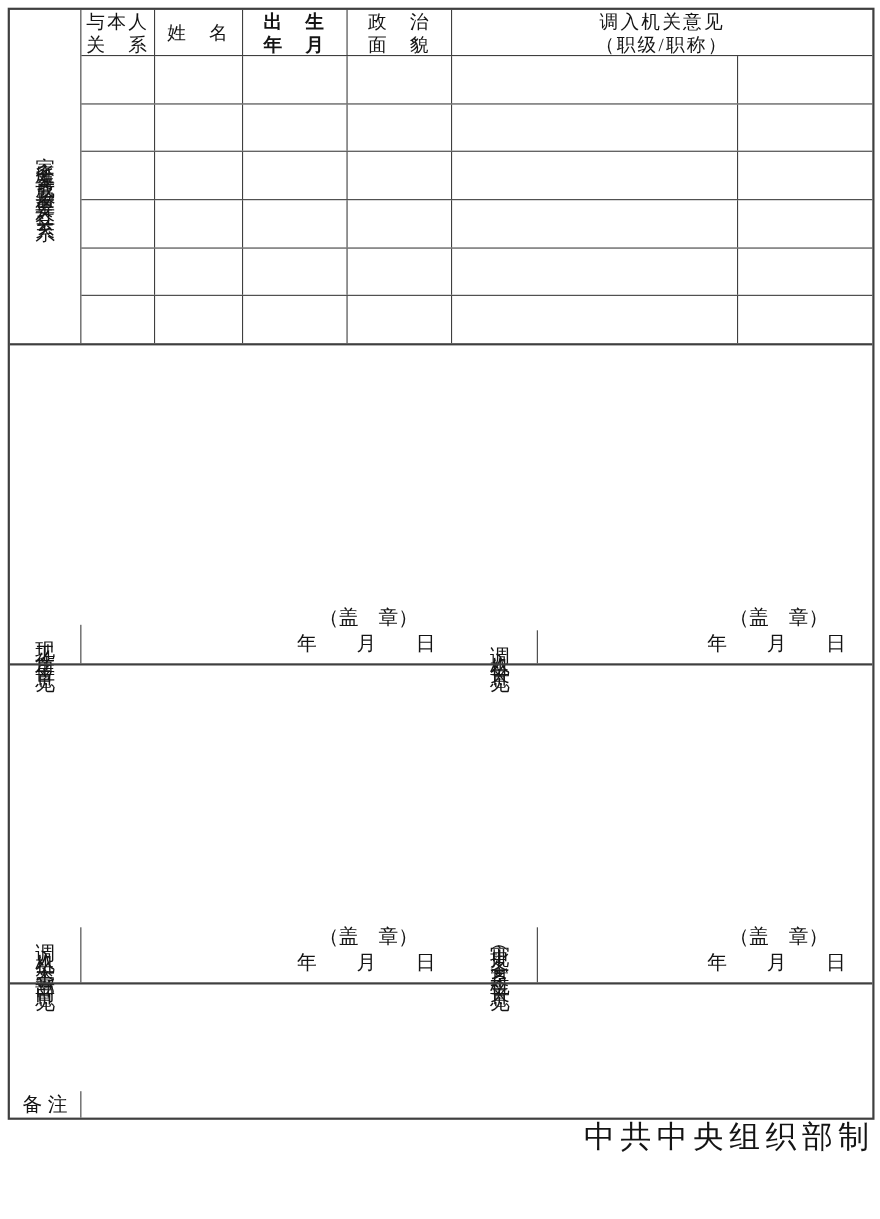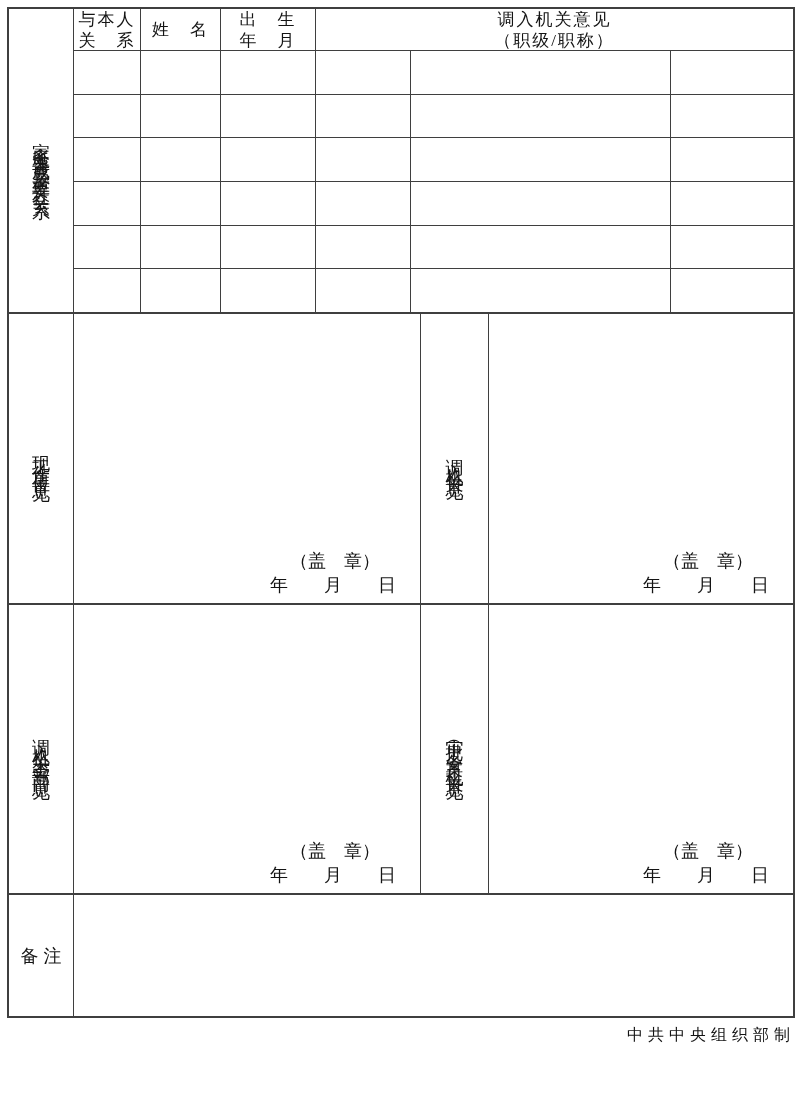--- a/index.html
+++ b/index.html
@@ -15,21 +15,21 @@
     color:var(--text);
   }
   .sheet{position:relative;width:800px;height:1108px;background:var(--bg);overflow:hidden;}
 
   .grid{
     position:absolute;left:7px;top:7px;width:788px;height:1011px;
     border:2px solid var(--line);
     display:flex;flex-direction:column;background:var(--bg);
   }
   .sec{display:flex;flex-direction:row;width:100%;}
-  .sec + .sec{border-top:2px solid var(--line);}
+  .sec + .sec{border-top:2px solid var(--line);align-items:flex-end;}
   .sec-family{height:303px;}
   .sec-op{height:291px;}
   .sec-op2{height:290px;}
   .sec-remarks{flex:1;}
 
   
   .vlabel{
     width:65px;flex:none;border-right:1px solid var(--line);
     display:flex;align-items:center;justify-content:center;
   }
@@ -41,21 +41,21 @@
 
   
   .ftable{flex:1;display:flex;flex-direction:column;min-width:0;}
   .frow{display:flex;flex:1;border-bottom:1px solid var(--line);min-height:0;}
   .frow:last-child{border-bottom:none;}
   .fhead{flex:none;height:42px;}
   .fc{border-right:1px solid var(--line);min-width:0;}
   .fc:last-child{border-right:none;}
   .c1{width:67px;flex:none;}
   .c2{width:80px;flex:none;}
-  .c3{width:95px;flex:none;}
+  .c3{width:95px;flex:none;font-weight:bold;}
   .c4{width:95px;flex:none;}
   .c5{flex:1;}
   .c6{width:122px;flex:none;}
   .hcell{
     display:flex;flex-direction:column;justify-content:center;align-items:center;
     text-align:center;font-size:17px;line-height:21px;letter-spacing:2px;
   }
 
   
   .op-content{width:347px;flex:none;border-right:1px solid var(--line);position:relative;}
@@ -70,21 +70,21 @@
   
   .hlabel{
     width:65px;flex:none;border-right:1px solid var(--line);
     display:flex;align-items:center;justify-content:center;
     font-size:18px;letter-spacing:5px;text-indent:5px;font-family:Liberation Mono, monospace;
   }
   .remarks-content{flex:1;}
 
   .footer{
     position:absolute;right:5px;top:1022px;
-    font-size:16px;letter-spacing:5px;line-height:26px;white-space:pre;
+    font-size:28px;letter-spacing:5px;line-height:26px;white-space:pre;
   }
 </style>
 </head>
 <body>
 
 <div class="sheet">
   <div class="grid">
 
     <div class="sec sec-family">
       <div class="vlabel">
@@ -97,20 +97,24 @@
             <div>关　系</div>
           </div>
           <div class="fc c2 hcell">
             <div>姓　名</div>
             <div></div>
           </div>
           <div class="fc c3 hcell">
             <div>出　生</div>
             <div>年　月</div>
           </div>
+          <div class="fc c4 hcell">
+            <div>政　治</div>
+            <div>面　貌</div>
+          </div>
           <div class="fc c5 hcell">
             <div>调入机关意见</div>
             <div>（职级/职称）</div>
           </div>
         </div>
 
         <div class="frow">
           <div class="fc c1"></div>
           <div class="fc c2"></div>
           <div class="fc c3"></div>

